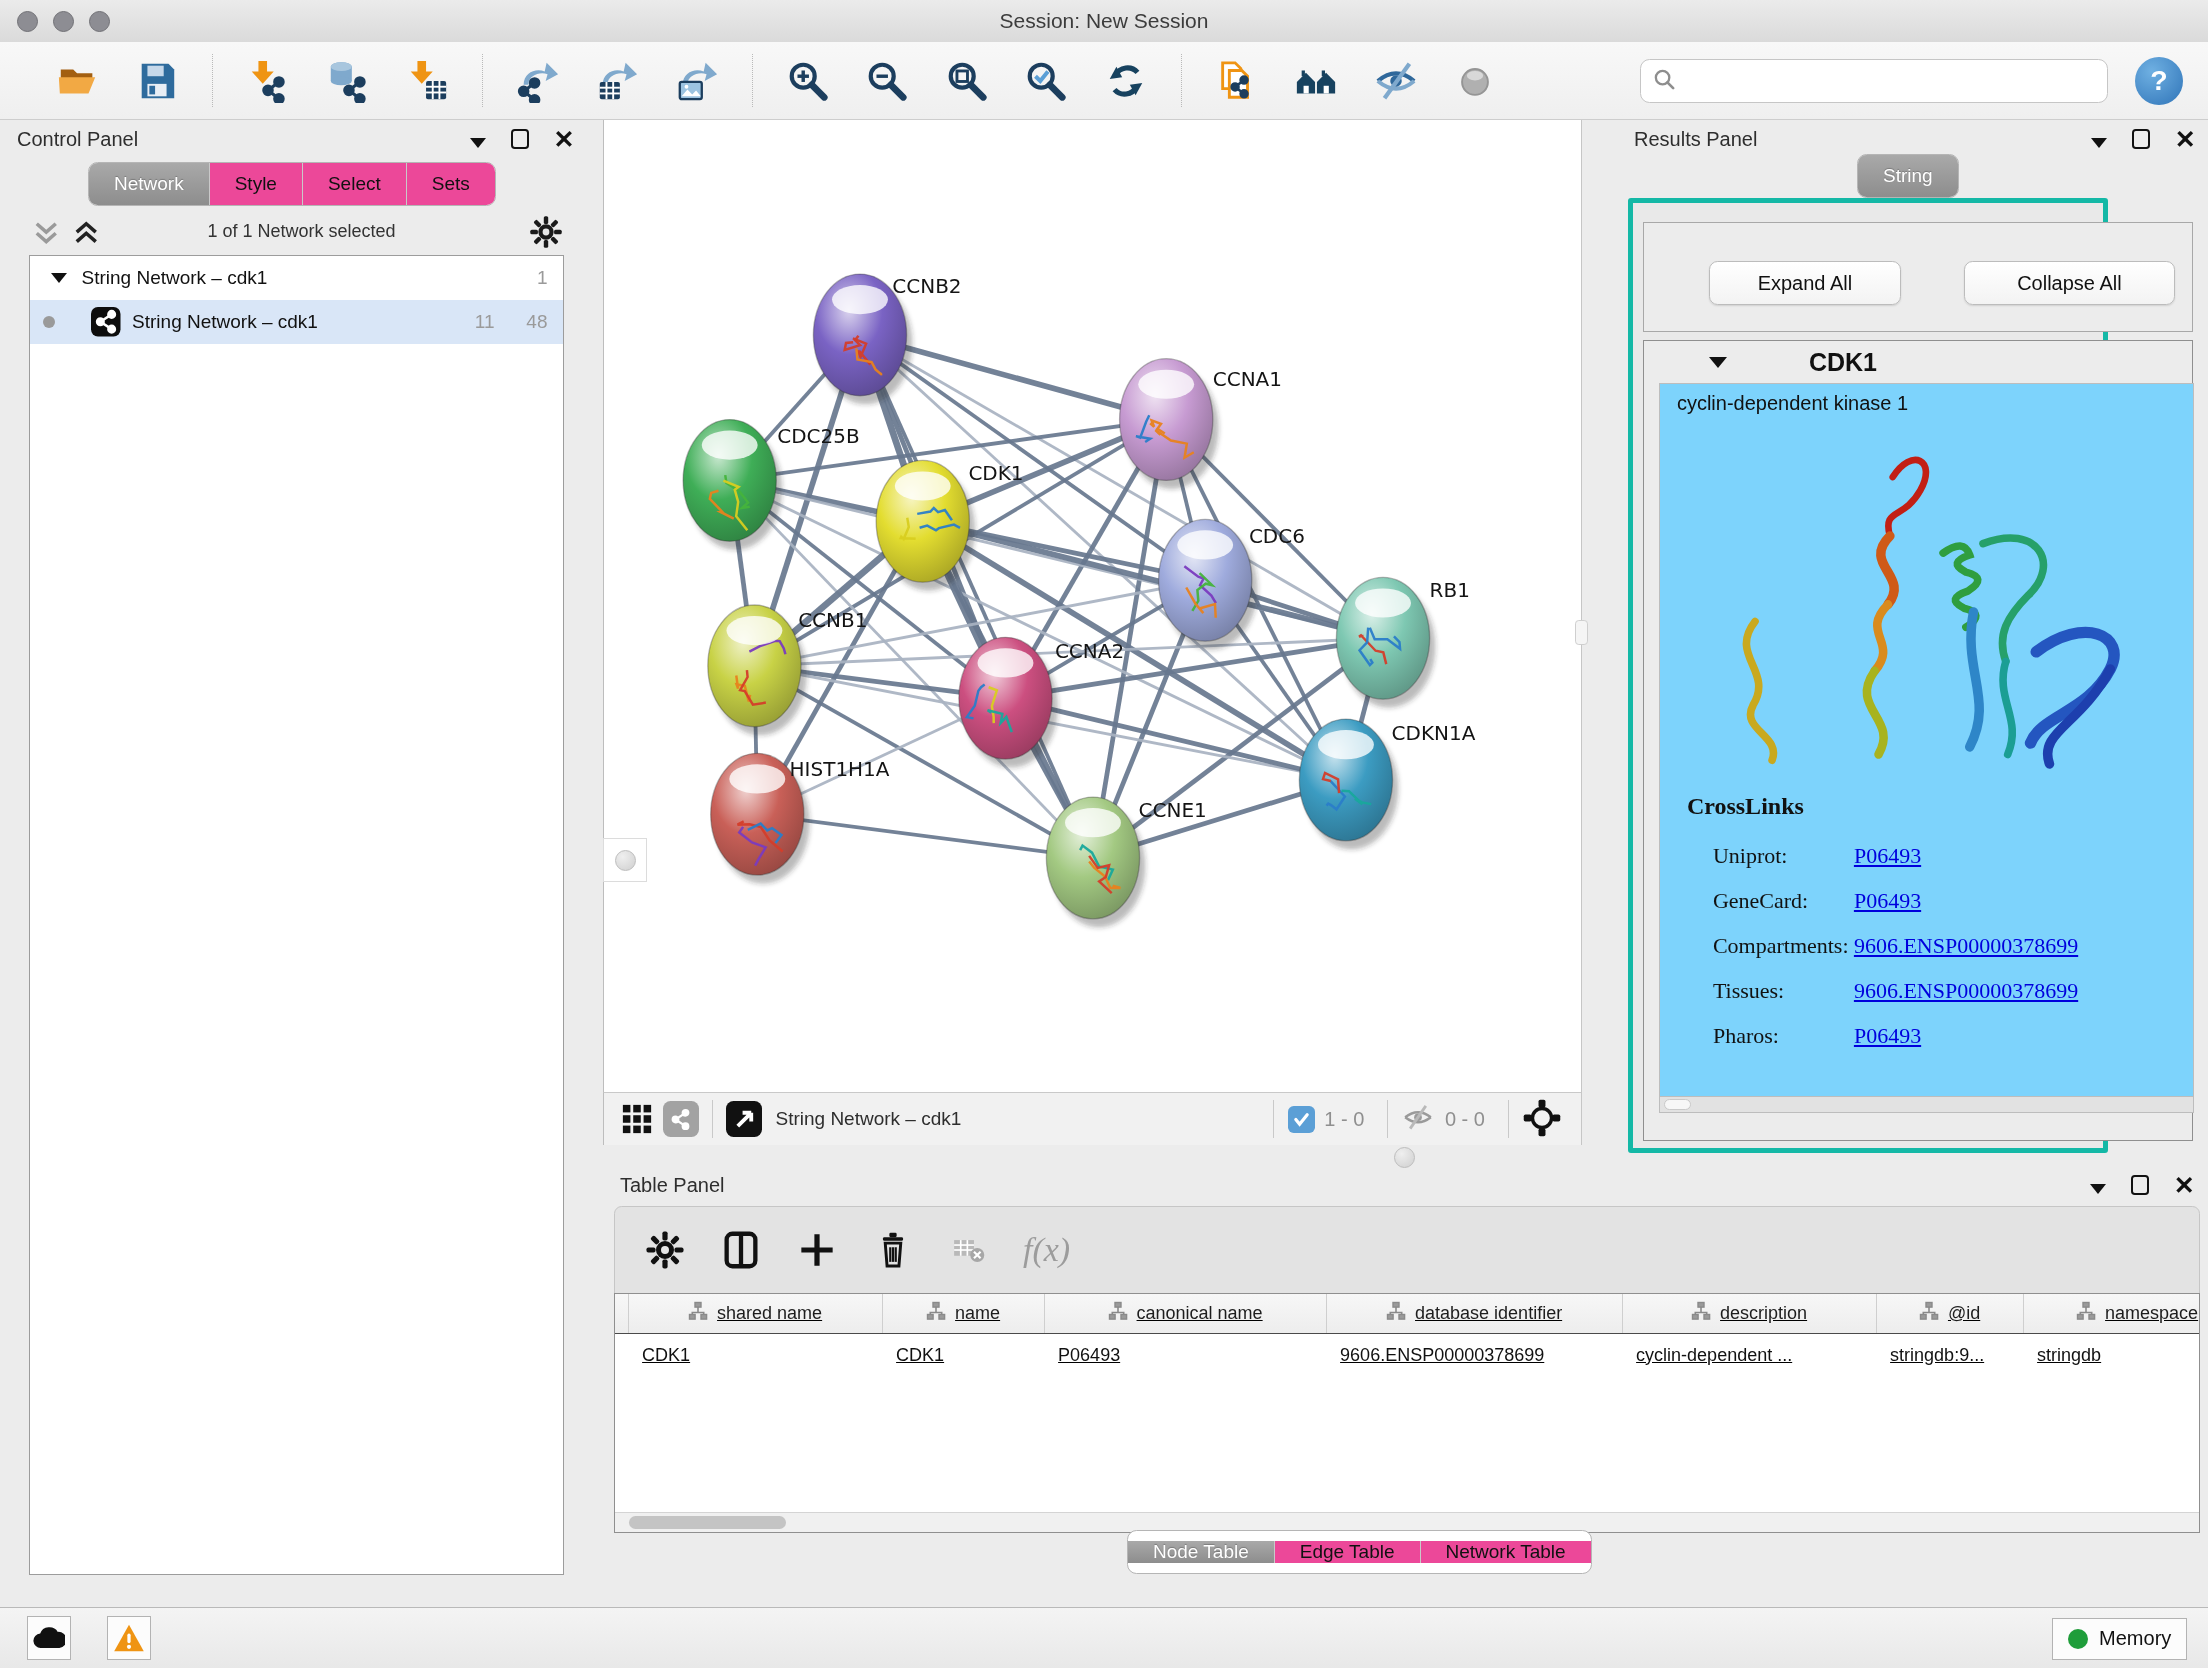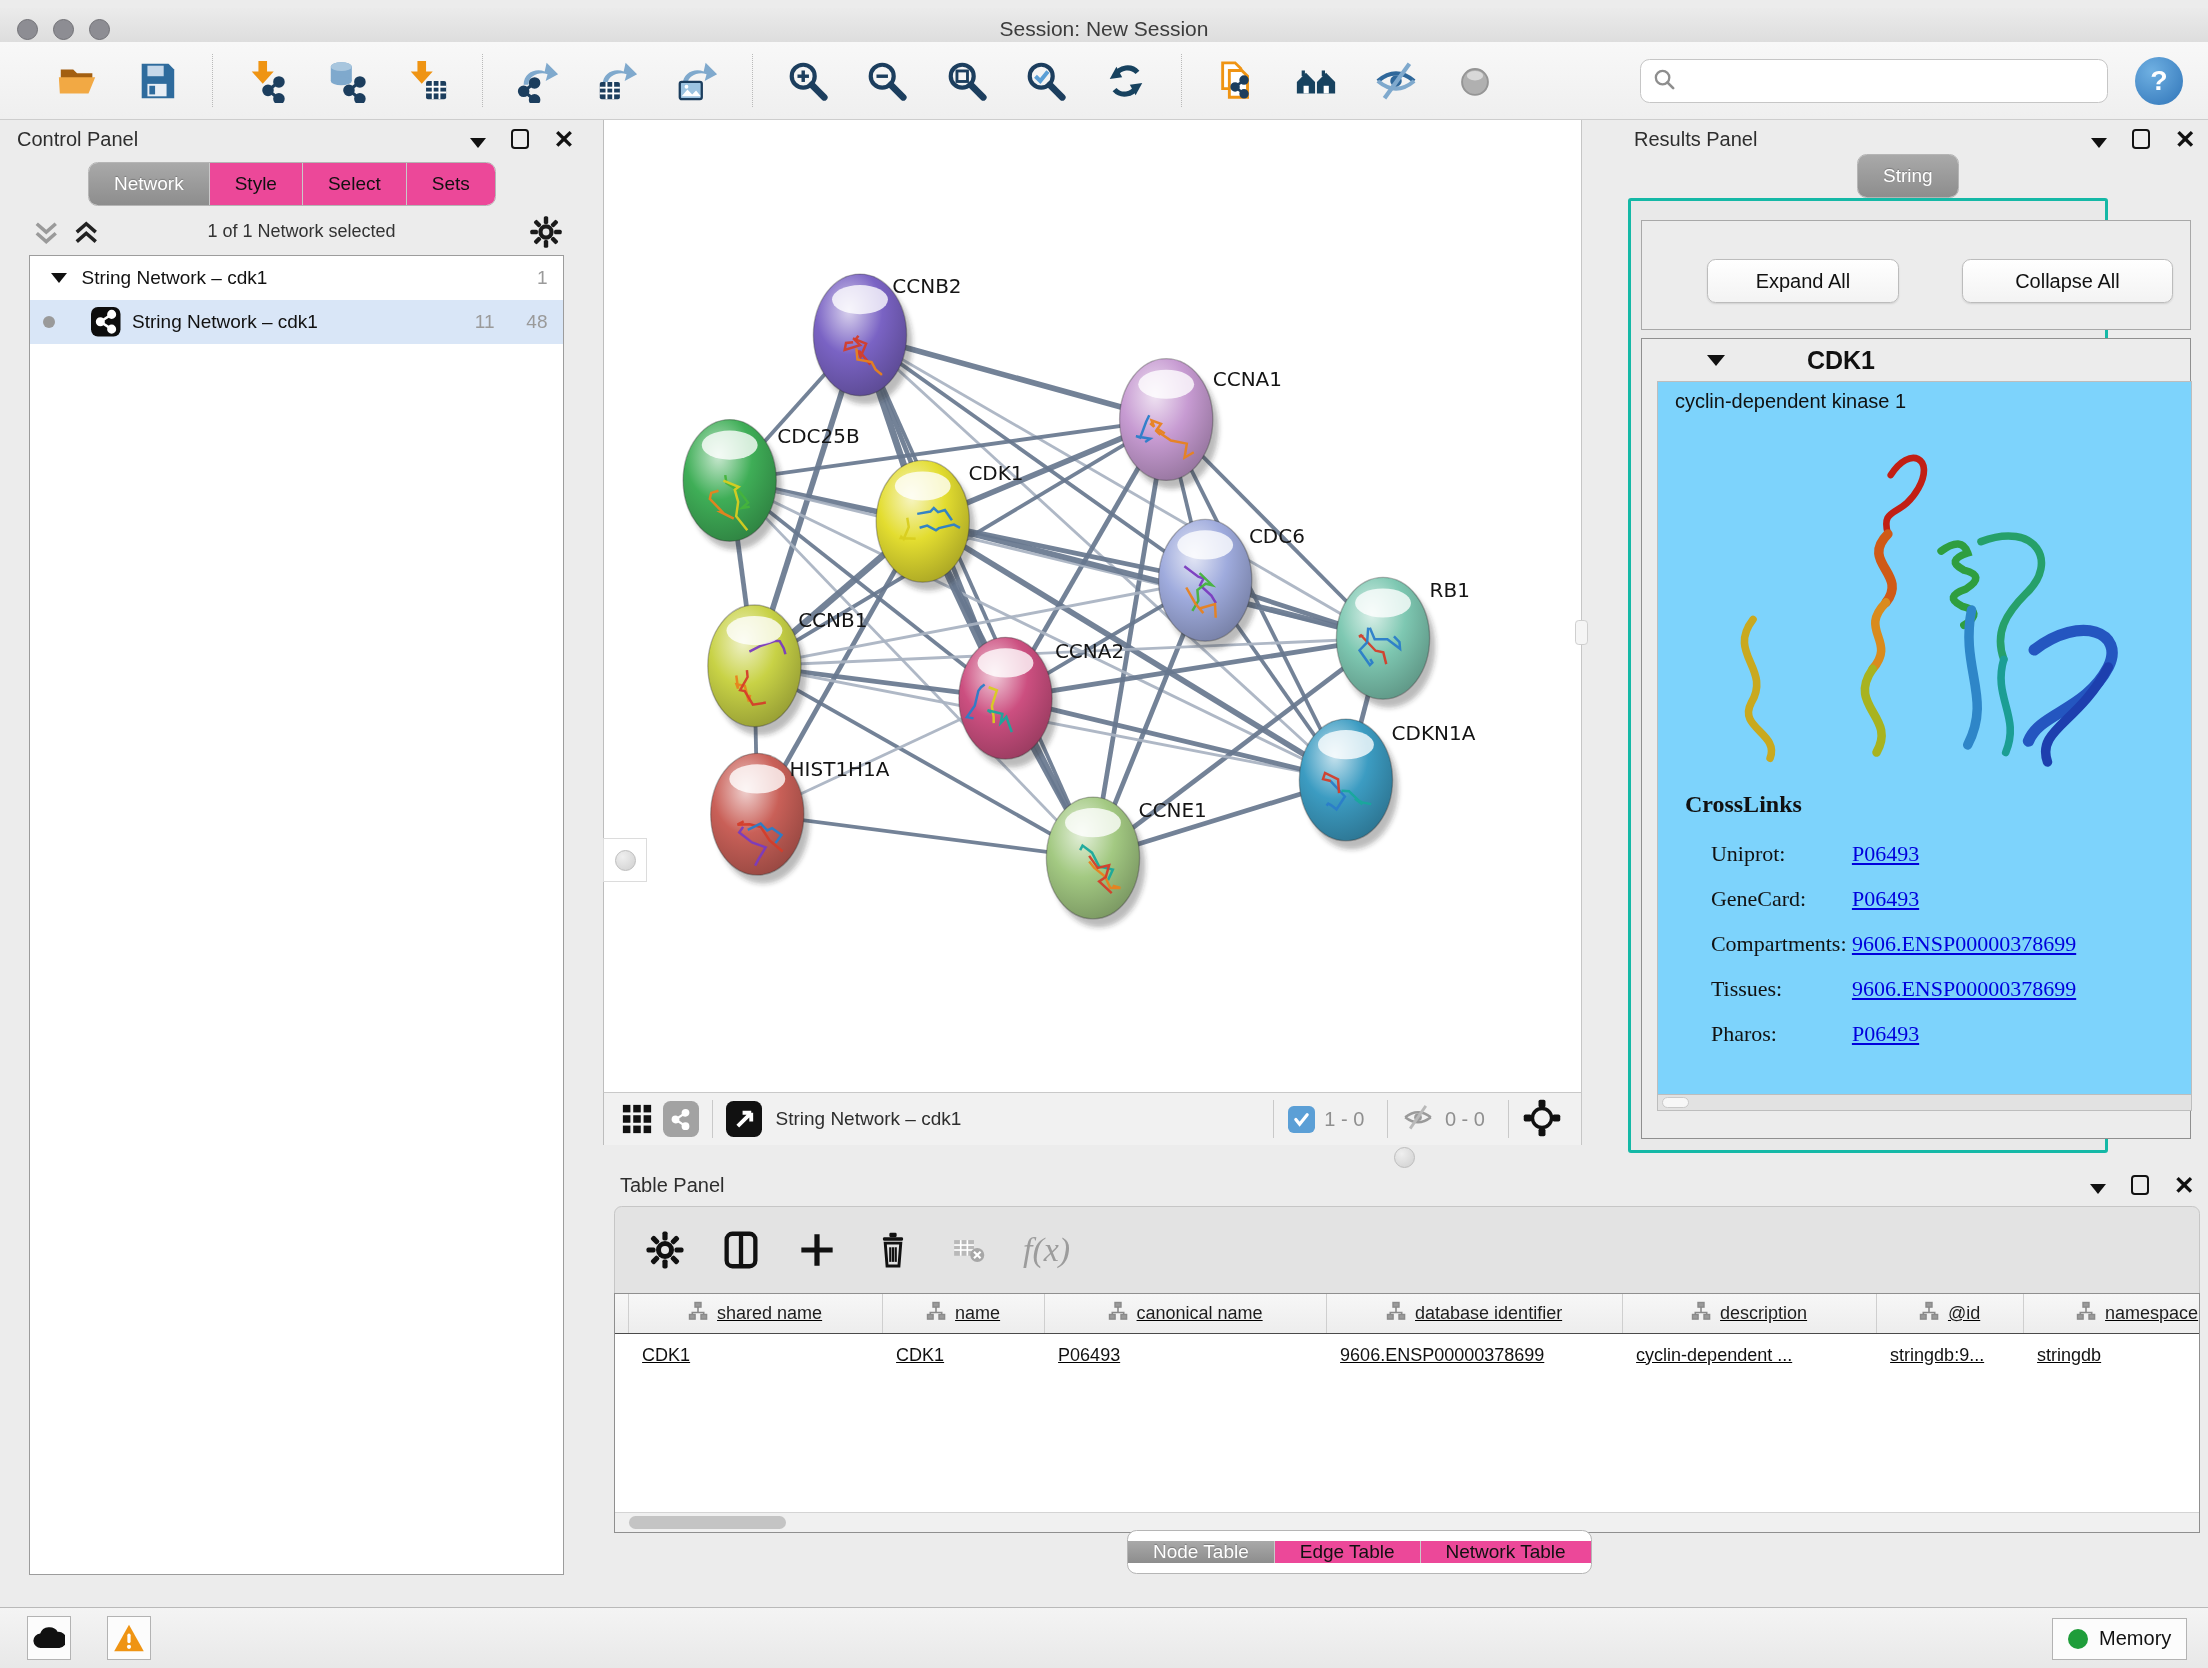--- a/index.html
+++ b/index.html
@@ -1,21 +1,21 @@
 <!DOCTYPE html>
 <html style="font-size:15px"><head>
 <meta charset="utf-8">
 <style>
   html,body{margin:0;padding:0;width:2208px;height:1668px;background:#ececec;
     font-family:"Liberation Sans",sans-serif;overflow:hidden;position:relative;}
   *{box-sizing:border-box;}
   .abs{position:absolute;}
 
   
-  .titlebar{position:absolute;left:0;top:8px;width:2208px;height:48px;
+  .titlebar{position:absolute;left:0;top:0;width:2208px;height:48px;
     background:linear-gradient(#ebebeb,#d8d8d8);border-bottom:1px solid #a9a9a9;}
   .traffic{position:absolute;left:17px;top:10.5px;display:flex;gap:15px;}
   .tl{width:21px;height:21px;border-radius:50%;background:#8d8d93;border:1px solid #717176;display:inline-block;}
   .wtitle{position:absolute;left:0;right:0;top:0;height:42px;line-height:42px;text-align:center;
     font-size:21px;color:#3c3c3c;}
 
   
   .toolbar{position:absolute;left:0;top:42px;width:2208px;height:78px;
     background:linear-gradient(#f8f8f8,#efefef);border-bottom:1px solid #cdcdcd;display:flex;align-items:center;}
   #toolbar-icons{display:flex;align-items:center;padding-left:38px;}
@@ -72,21 +72,21 @@
   .handle-left{position:absolute;left:603px;top:838px;width:44px;height:44px;background:#fff;
     border:1px solid #dcdcdc;display:flex;align-items:center;justify-content:center;}
   .handle-left .dot,.hdot{width:21px;height:21px;border-radius:50%;background:radial-gradient(circle at 35% 30%,#efefef,#cfcfcf);border:1px solid #bdbdbd;}
   .handle-right{position:absolute;left:1575px;top:620px;width:13.3px;height:25px;background:#f5f5f5;border:1px solid #cfcfcf;border-radius:3.8px;}
   .hsplit-dot{position:absolute;left:1394px;top:1147px;}
 
   
   .rpanel{position:absolute;left:1617px;top:120px;width:592px;height:1037px;}
   .rtab{position:absolute;left:240px;top:34px;z-index:3;}
   .rbox{position:absolute;left:11.4px;top:78px;width:480px;height:955px;background:#e9e9e9;
-    border:3px solid #14b8a6;border-radius:3px;}
+    border:5px solid #14b8a6;border-radius:3px;}
   .rbtnbox{position:absolute;left:9.5px;top:19px;width:550px;height:110px;border:1px solid #a8a8a8;background:#ececec;}
   .rbtn{position:absolute;top:38px;height:44px;border:1px solid #bcbcbc;border-radius:8.6px;background:linear-gradient(#fff,#f3f3f3);
     font-size:20px;color:#111;display:flex;align-items:center;justify-content:center;box-shadow:0 1px 1.9px rgba(0,0,0,.12);}
   .rentry{position:absolute;left:9.5px;top:137px;width:550px;height:801px;border:1px solid #8f8f8f;background:#ececec;}
   .rentry-head{position:absolute;left:0;top:0;right:0;height:42px;display:flex;align-items:center;}
   .rentry-head .caret{width:0;height:0;border-left:9.5px solid transparent;border-right:9.5px solid transparent;
     border-top:11.4px solid #111;margin-left:65px;}
   .rentry-head .ename{font-size:25px;font-weight:bold;color:#111;margin-left:82px;}
   .rcontent{position:absolute;left:15px;top:42px;width:535px;height:730px;background:#7dd3fc;border:1px solid #bdbdbd;}
   .rdesc{position:absolute;left:17px;top:7.6px;font-size:20px;color:#111;}

